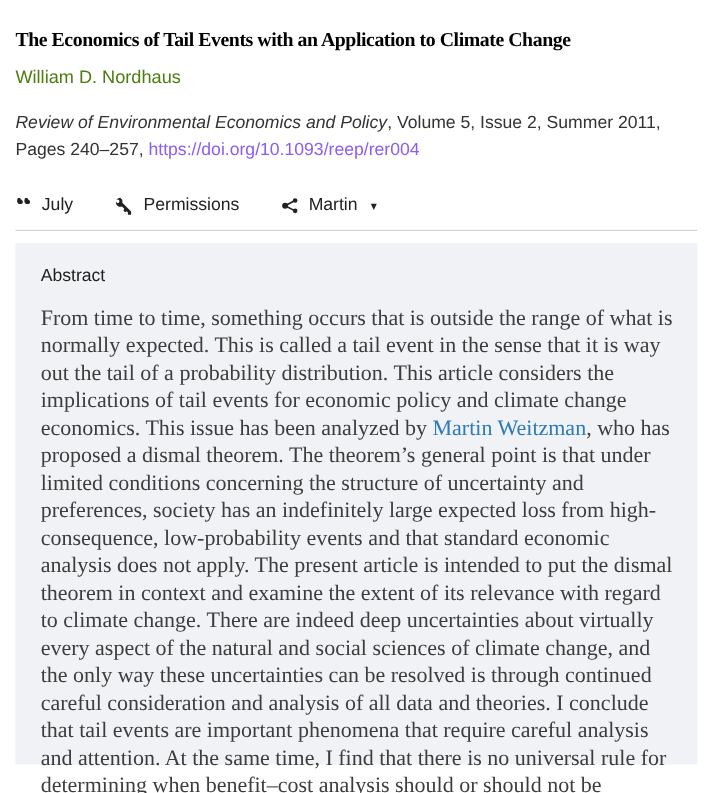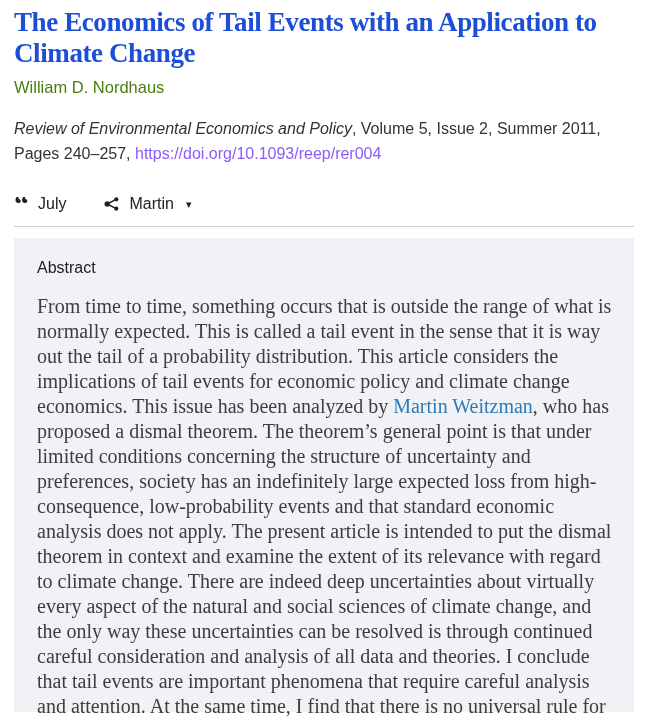--- a/index.html
+++ b/index.html
@@ -8,26 +8,26 @@
     background: #ffffff;
     overflow: hidden;
     font-family: "Liberation Sans", "DejaVu Sans", sans-serif;
   }
   .page { padding: 3px 14px 0 14px; }
 
   
   .title {
     font-family: "Liberation Serif", "DejaVu Serif", serif;
     font-weight: 700;
-    font-size: 27px;
+    font-size: 18px;
     line-height: 31px;
     letter-spacing: -0.4px;
-    color: #1d4ed8;
+    color: #000000;
     max-width: 614px;
-    margin-top: 4px;
+    margin-top: 18px;
   }
   .author-row { margin-top: 9px; }
   .author-link {
     color: #4d7c0f;
     font-size: 16.5px;
     text-decoration: none;
     cursor: pointer;
   }
   .citation {
     margin-top: 19px;
@@ -134,20 +134,29 @@
   </div>
 
 
   <div class="toolbar">
     <button class="tool-btn">
       <span class="quote-glyph">“</span>
       <span>July</span>
     </button>
     <button class="tool-btn">
       <span>
+        <svg width="17" height="17" viewBox="0 0 17 17">
+          <path fill="#212121" fill-rule="evenodd" d="M5.2 0.8 A4.1 4.1 0 1 0 6.9 8.7 L9.0 10.8 L8.2 12.4 L9.7 13.9 L11.3 13.1 L12.3 14.1 L12.3 16.2 L15.2 16.2 L15.2 13.3 L7.2 5.3 A4.1 4.1 0 0 0 5.2 0.8 Z
+               M4.1 2.9 A1.55 1.55 0 1 1 1.9 5.1 A1.55 1.55 0 0 1 4.1 2.9 Z"></path>
+        </svg>
+      </span>
+      <span>Permissions</span>
+    </button>
+    <button class="tool-btn">
+      <span>
         <svg width="16" height="16" viewBox="0 0 16 16">
           <g stroke="#212121" stroke-width="1.5">
             <line x1="3.2" y1="8" x2="12.2" y2="3.3"></line>
             <line x1="3.2" y1="8" x2="12.2" y2="12.7"></line>
           </g>
           <g fill="#212121">
             <circle cx="3.2" cy="8" r="2.7"></circle>
             <circle cx="12.3" cy="3.3" r="2.1"></circle>
             <circle cx="12.3" cy="12.7" r="2.1"></circle>
           </g>

